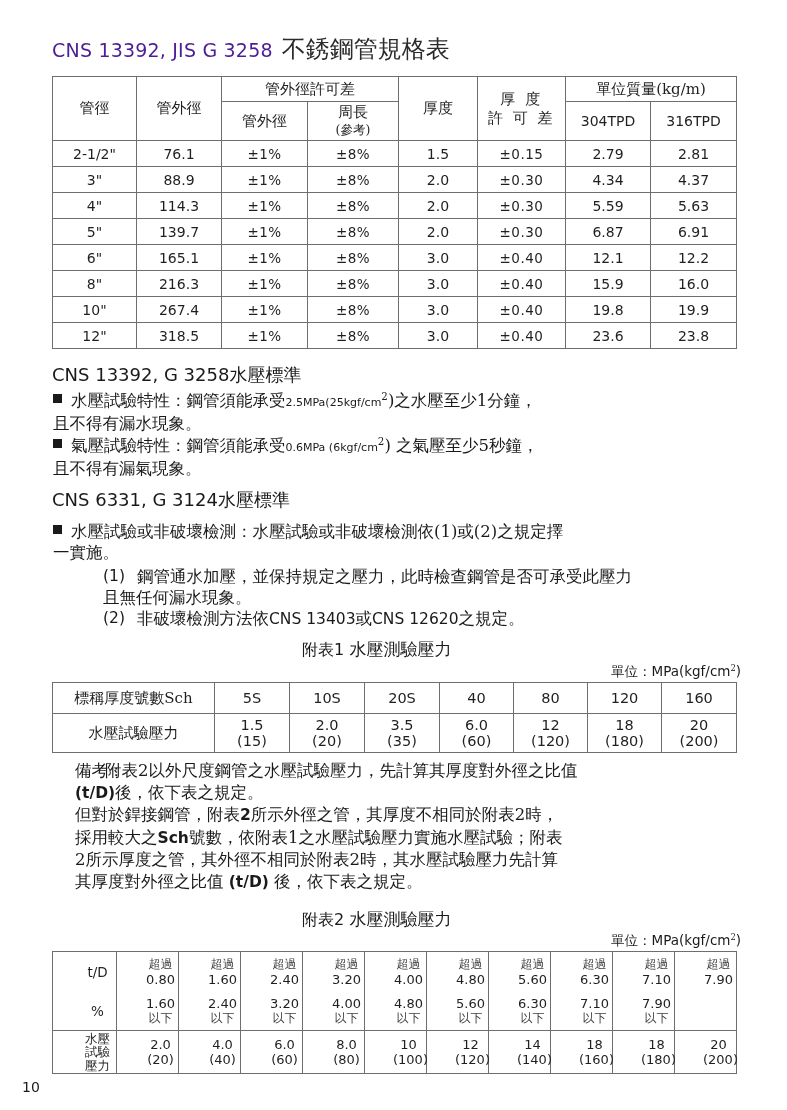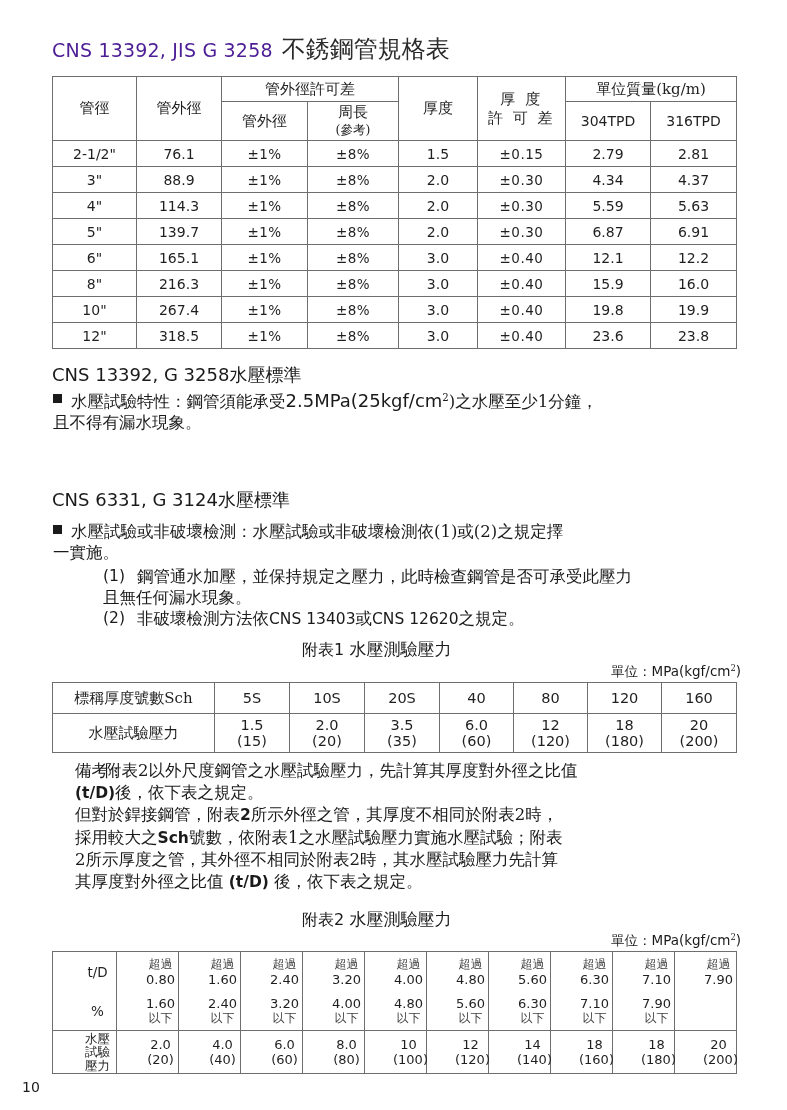--- a/index.html
+++ b/index.html
@@ -95,21 +95,21 @@
     width: 9px;
     height: 9px;
     background: #1a1a1a;
   }
   .bullet .body {
     margin-left: 18px;
     font-family: "DejaVu Serif", "Liberation Serif", serif;
   }
   .bullet .body .code {
     font-family: "DejaVu Sans", "Liberation Sans", sans-serif;
-    font-size: 18px;
+    font-size: 11px;
   }
   sup { font-size: 0.62em; vertical-align: super; line-height: 0; }
 
   .numpara {
     position: absolute;
     font-size: 16.5px;
     line-height: 21px;
     font-family: "DejaVu Serif", "Liberation Serif", serif;
   }
   .numpara .lbl {
@@ -338,20 +338,27 @@
   </div>
 
   <div class="bullet" style="left:53px; top:390px; width:690px;">
     <span class="mark"></span>
     <span class="body">
       <span>水壓試驗特性：鋼管須能承受</span><span class="code">2.5MPa(25kgf/cm</span><sup>2</sup><span>)之水壓至少1分鐘，</span><br>
       <span>且不得有漏水現象。</span>
     </span>
   </div>
 
+  <div class="bullet" style="left:53px; top:435px; width:690px;">
+    <span class="mark"></span>
+    <span class="body">
+      <span>氣壓試驗特性：鋼管須能承受</span><span class="code">0.6MPa (6kgf/cm</span><sup>2</sup><span>) 之氣壓至少5秒鐘，</span><br>
+      <span>且不得有漏氣現象。</span>
+    </span>
+  </div>
 
   <div class="sec-head" style="left:52px; top:488px;">
     <span class="code">CNS 6331, G 3124</span><span class="cjk">水壓標準</span>
   </div>
 
   <div class="bullet" style="left:53px; top:521px; width:700px;">
     <span class="mark"></span>
     <span class="body">
       <span>水壓試驗或非破壞檢測：水壓試驗或非破壞檢測依(1)或(2)之規定擇</span><br>
       <span>一實施。</span>

